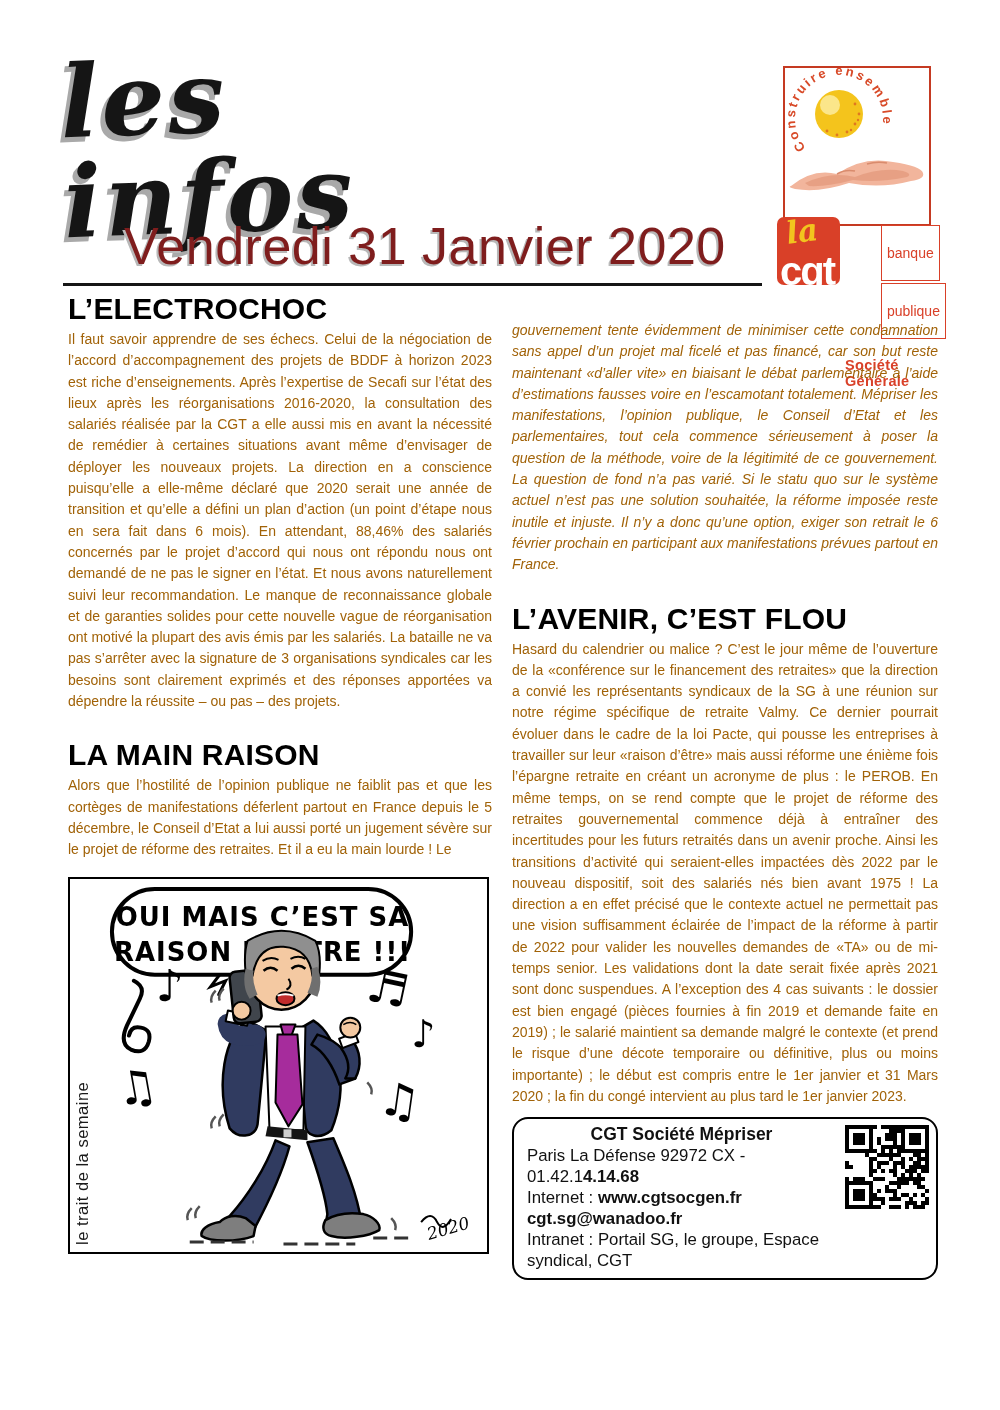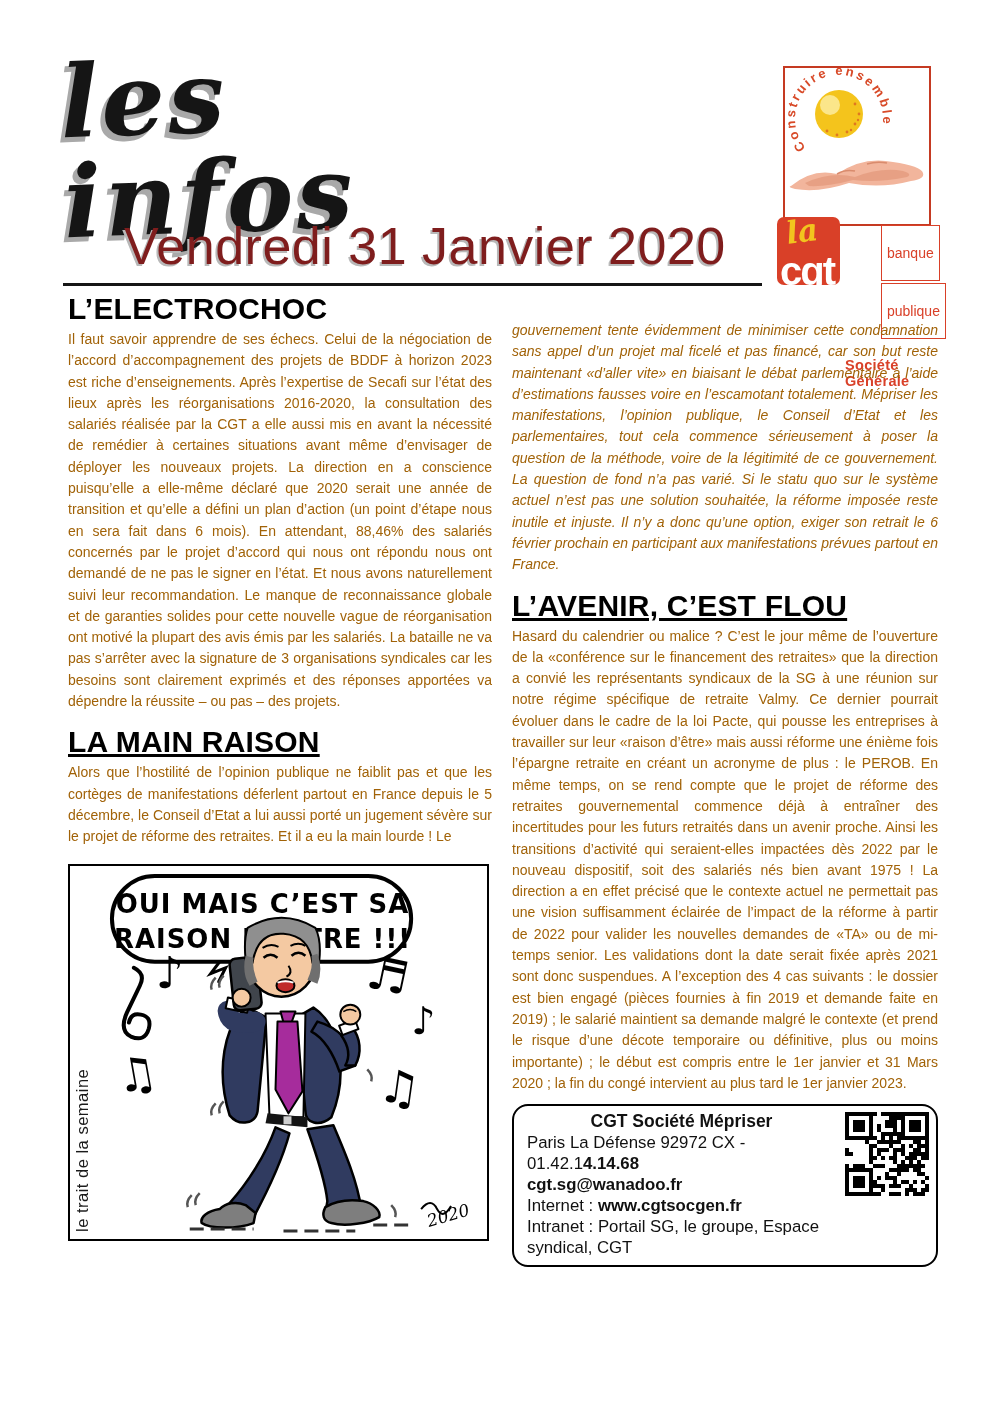--- a/index.html
+++ b/index.html
@@ -29,21 +29,21 @@
   .cgtlabels{position:absolute;left:68px;top:8px;display:flex;flex-direction:column;
       align-items:flex-start;}
   .boxlbl{display:inline-block;border:1.5px solid #d94028;color:#d94028;background:#fff;
       font-size:14px;line-height:22px;padding:16px 5px;margin-bottom:2px;margin-left:36px;}
   .soclbl{font-size:14.5px;font-weight:bold;color:#d94028;margin-top:16px;letter-spacing:0.3px;}
   
   .col{position:absolute;top:292px;}
   .col-left{left:68px;width:424px;}
   .col-right{left:512px;width:426px;}
   .col h2{margin:0 0 3px 0;font-size:30px;font-weight:bold;color:#000;letter-spacing:0.2px;}
-  .col h2.spaced{margin-top:13px;text-decoration:underline;}
+  .col h2.spaced{margin-top:26px;}
   .col p{margin:0;font-size:14px;line-height:21.3px;text-align:justify;color:#a16207;}
   .col p.cont{margin-top:28px;font-style:italic;}
   
   .cartoon{position:relative;margin:16px 0 0 0;width:417px;height:373px;
       border:2.5px solid #000;background:#fff;}
   .vcap{position:absolute;left:3px;top:6px;height:360px;writing-mode:vertical-rl;
       transform:rotate(180deg);font-size:16.5px;color:#1a1a1a;letter-spacing:0.5px;}
   
   .contact{position:relative;margin-top:10px;border:2.5px solid #000;border-radius:16px;
       padding:5px 100px 7px 13px;font-size:16.8px;line-height:21px;background:#fff;}
@@ -195,22 +195,22 @@
   </div>
 
   <div class="col col-right">
     <p class="cont">gouvernement tente évidemment de minimiser cette condamnation sans appel d’un projet mal ficelé et pas financé, car son but reste maintenant «d’aller vite» en biaisant le débat parlementaire à l’aide d’estimations fausses voire en l’escamotant totalement. Mépriser les manifestations, l’opinion publique, le Conseil d’Etat et les parlementaires, tout cela commence sérieusement à poser la question de la méthode, voire de la légitimité de ce gouvernement. La question de fond n’a pas varié. Si le statu quo sur le système actuel n’est pas une solution souhaitée, la réforme imposée reste inutile et injuste. Il n’y a donc qu’une option, exiger son retrait le 6 février prochain en participant aux manifestations prévues partout en France.</p>
     <h2 class="spaced">L’AVENIR, C’EST FLOU</h2>
     <p>Hasard du calendrier ou malice ? C’est le jour même de l’ouverture de la «conférence sur le financement des retraites» que la direction a convié les représentants syndicaux de la SG à une réunion sur notre régime spécifique de retraite Valmy. Ce dernier pourrait évoluer dans le cadre de la loi Pacte, qui pousse les entreprises à travailler sur leur «raison d’être» mais aussi réforme une énième fois l’épargne retraite en créant un acronyme de plus : le PEROB. En même temps, on se rend compte que le projet de réforme des retraites gouvernemental commence déjà à entraîner des incertitudes pour les futurs retraités dans un avenir proche. Ainsi les transitions d’activité qui seraient-elles impactées dès 2022 par le nouveau dispositif, soit des salariés nés bien avant 1975 ! La direction a en effet précisé que le contexte actuel ne permettait pas une vision suffisamment éclairée de l’impact de la réforme à partir de 2022 pour valider les nouvelles demandes de «TA» ou de mi-temps senior. Les validations dont la date serait fixée après 2021 sont donc suspendues. A l’exception des 4 cas suivants : le dossier est bien engagé (pièces fournies à fin 2019 et demande faite en 2019) ; le salarié maintient sa demande malgré le contexte (et prend le risque d’une décote temporaire ou définitive, plus ou moins importante) ; le début est compris entre le 1er janvier et 31 Mars 2020 ; la fin du congé intervient au plus tard le 1er janvier 2023.</p>
 
     <div class="contact">
       <div class="ctitle">CGT Société Mépriser</div>
       <div><span>Paris La Défense 92972 CX - 01.42.1</span><b>4.14.68</b></div>
+      <div><span>Internet : </span><b>www.cgtsocgen.fr</b></div>
       <div><b>cgt.sg@wanadoo.fr</b></div>
-      <div><span>Internet : </span><b>www.cgtsocgen.fr</b></div>
       <div>Intranet : Portail SG, le groupe, Espace syndical, CGT</div>
       <div class="qr" id="qr"><svg width="84" height="84" viewBox="0 0 84 84">
             <rect width="84" height="84" fill="#fff"></rect>
             <rect x="28" y="0" width="4" height="4" fill="#000"></rect>
             <rect x="36" y="0" width="4" height="4" fill="#000"></rect>
             <rect x="40" y="0" width="4" height="4" fill="#000"></rect>
             <rect x="44" y="0" width="4" height="4" fill="#000"></rect>
             <rect x="48" y="0" width="4" height="4" fill="#000"></rect>
             <rect x="52" y="0" width="4" height="4" fill="#000"></rect>
             <rect x="44" y="4" width="4" height="4" fill="#000"></rect>

